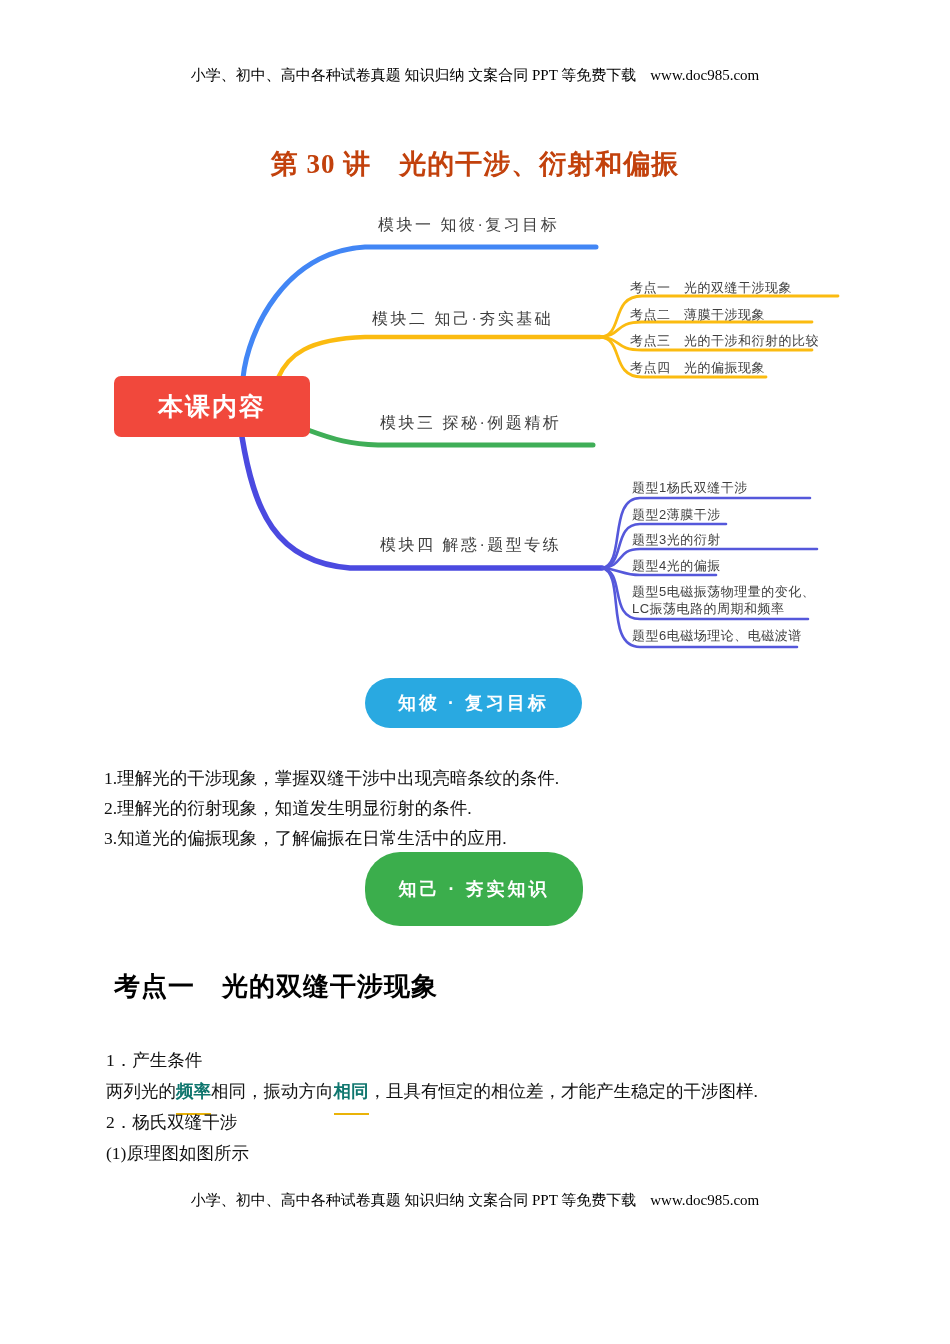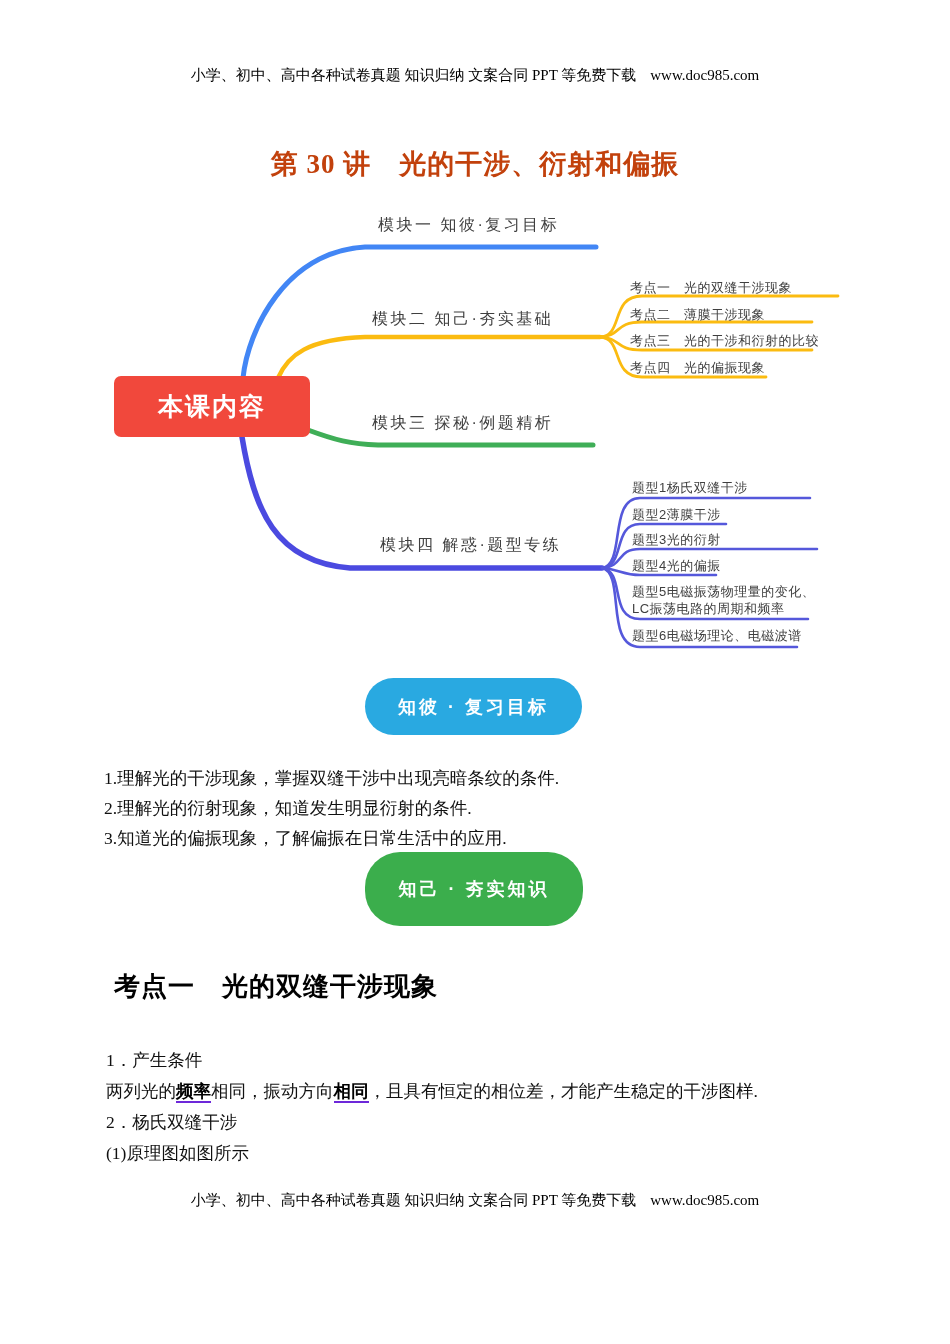--- a/index.html
+++ b/index.html
@@ -43,21 +43,21 @@
     font-family: Liberation Mono, monospace;
   }
   .branch-label {
     position: absolute;
     font-family: "Liberation Sans", "DejaVu Sans", sans-serif;
     font-size: 16px; font-weight: 500; color: #3f3f3f; letter-spacing: 2.5px;
     white-space: nowrap;
   }
   .b1 { left: 378px; top: 215px; }
   .b2 { left: 372px; top: 309px; }
-  .b3 { left: 372px; top: 413px; }
+  .b3 { left: 380px; top: 413px; }
   .b4 { left: 380px; top: 535px; }
   .child-label {
     position: absolute;
     font-family: "Liberation Sans", "DejaVu Sans", sans-serif;
     font-size: 13px; color: #3f3f3f; letter-spacing: 0.5px;
     white-space: pre-line; line-height: 17px;
   }
   .yc0 { left: 630px; top: 279px; }
   .yc1 { left: 630px; top: 306px; }
   .yc2 { left: 630px; top: 332px; }
@@ -70,21 +70,21 @@
   .pc5 { left: 632px; top: 627px; }
 
   
   .pill {
     position: absolute;
     display: flex; align-items: center; justify-content: center;
     color: #ffffff; font-size: 18px; font-weight: bold; letter-spacing: 3px;
     font-family: "Liberation Sans", "DejaVu Sans", sans-serif;
     white-space: nowrap;
   }
-  .pill-blue { left: 365px; top: 678px; width: 217px; height: 57px; border-radius: 32px; background: #29A9E1; }
+  .pill-blue { left: 365px; top: 678px; width: 217px; height: 50px; border-radius: 32px; background: #29A9E1; }
   .pill-green { left: 365px; top: 852px; width: 218px; height: 74px; border-radius: 35px; background: #3BAE4C; }
 
   
   .goal-line {
     position: absolute; left: 104px;
     font-size: 17.5px; color: #111; white-space: nowrap;
   }
   .g0 { top: 766px; } .g1 { top: 796px; } .g2 { top: 826px; }
 
   
@@ -92,22 +92,22 @@
     position: absolute; left: 114px; top: 969px;
     font-family: "Liberation Sans", "DejaVu Sans", sans-serif;
     font-size: 26px; font-weight: bold; color: #000; letter-spacing: 1px;
   }
   .body-line {
     position: absolute; left: 106px;
     font-size: 17.5px; color: #111; white-space: nowrap;
   }
   .bl1 { top: 1048px; } .bl2 { top: 1079px; } .bl3 { top: 1110px; } .bl4 { top: 1141px; }
   .em {
-    color: #000000; font-weight: bold;
-    border-bottom: 2px solid #6d28d9; padding-bottom: 0;
+    color: #0f766e; font-weight: bold;
+    border-bottom: 2px solid #eab308; padding-bottom: 12px;
   }
 </style>
 </head>
 <body>
 
 <div class="page">
 
   <div class="page-band band-header">
     <span>小学、初中、高中各种试卷真题 知识归纳 文案合同 PPT 等免费下载</span>
     <span>www.doc985.com</span>

